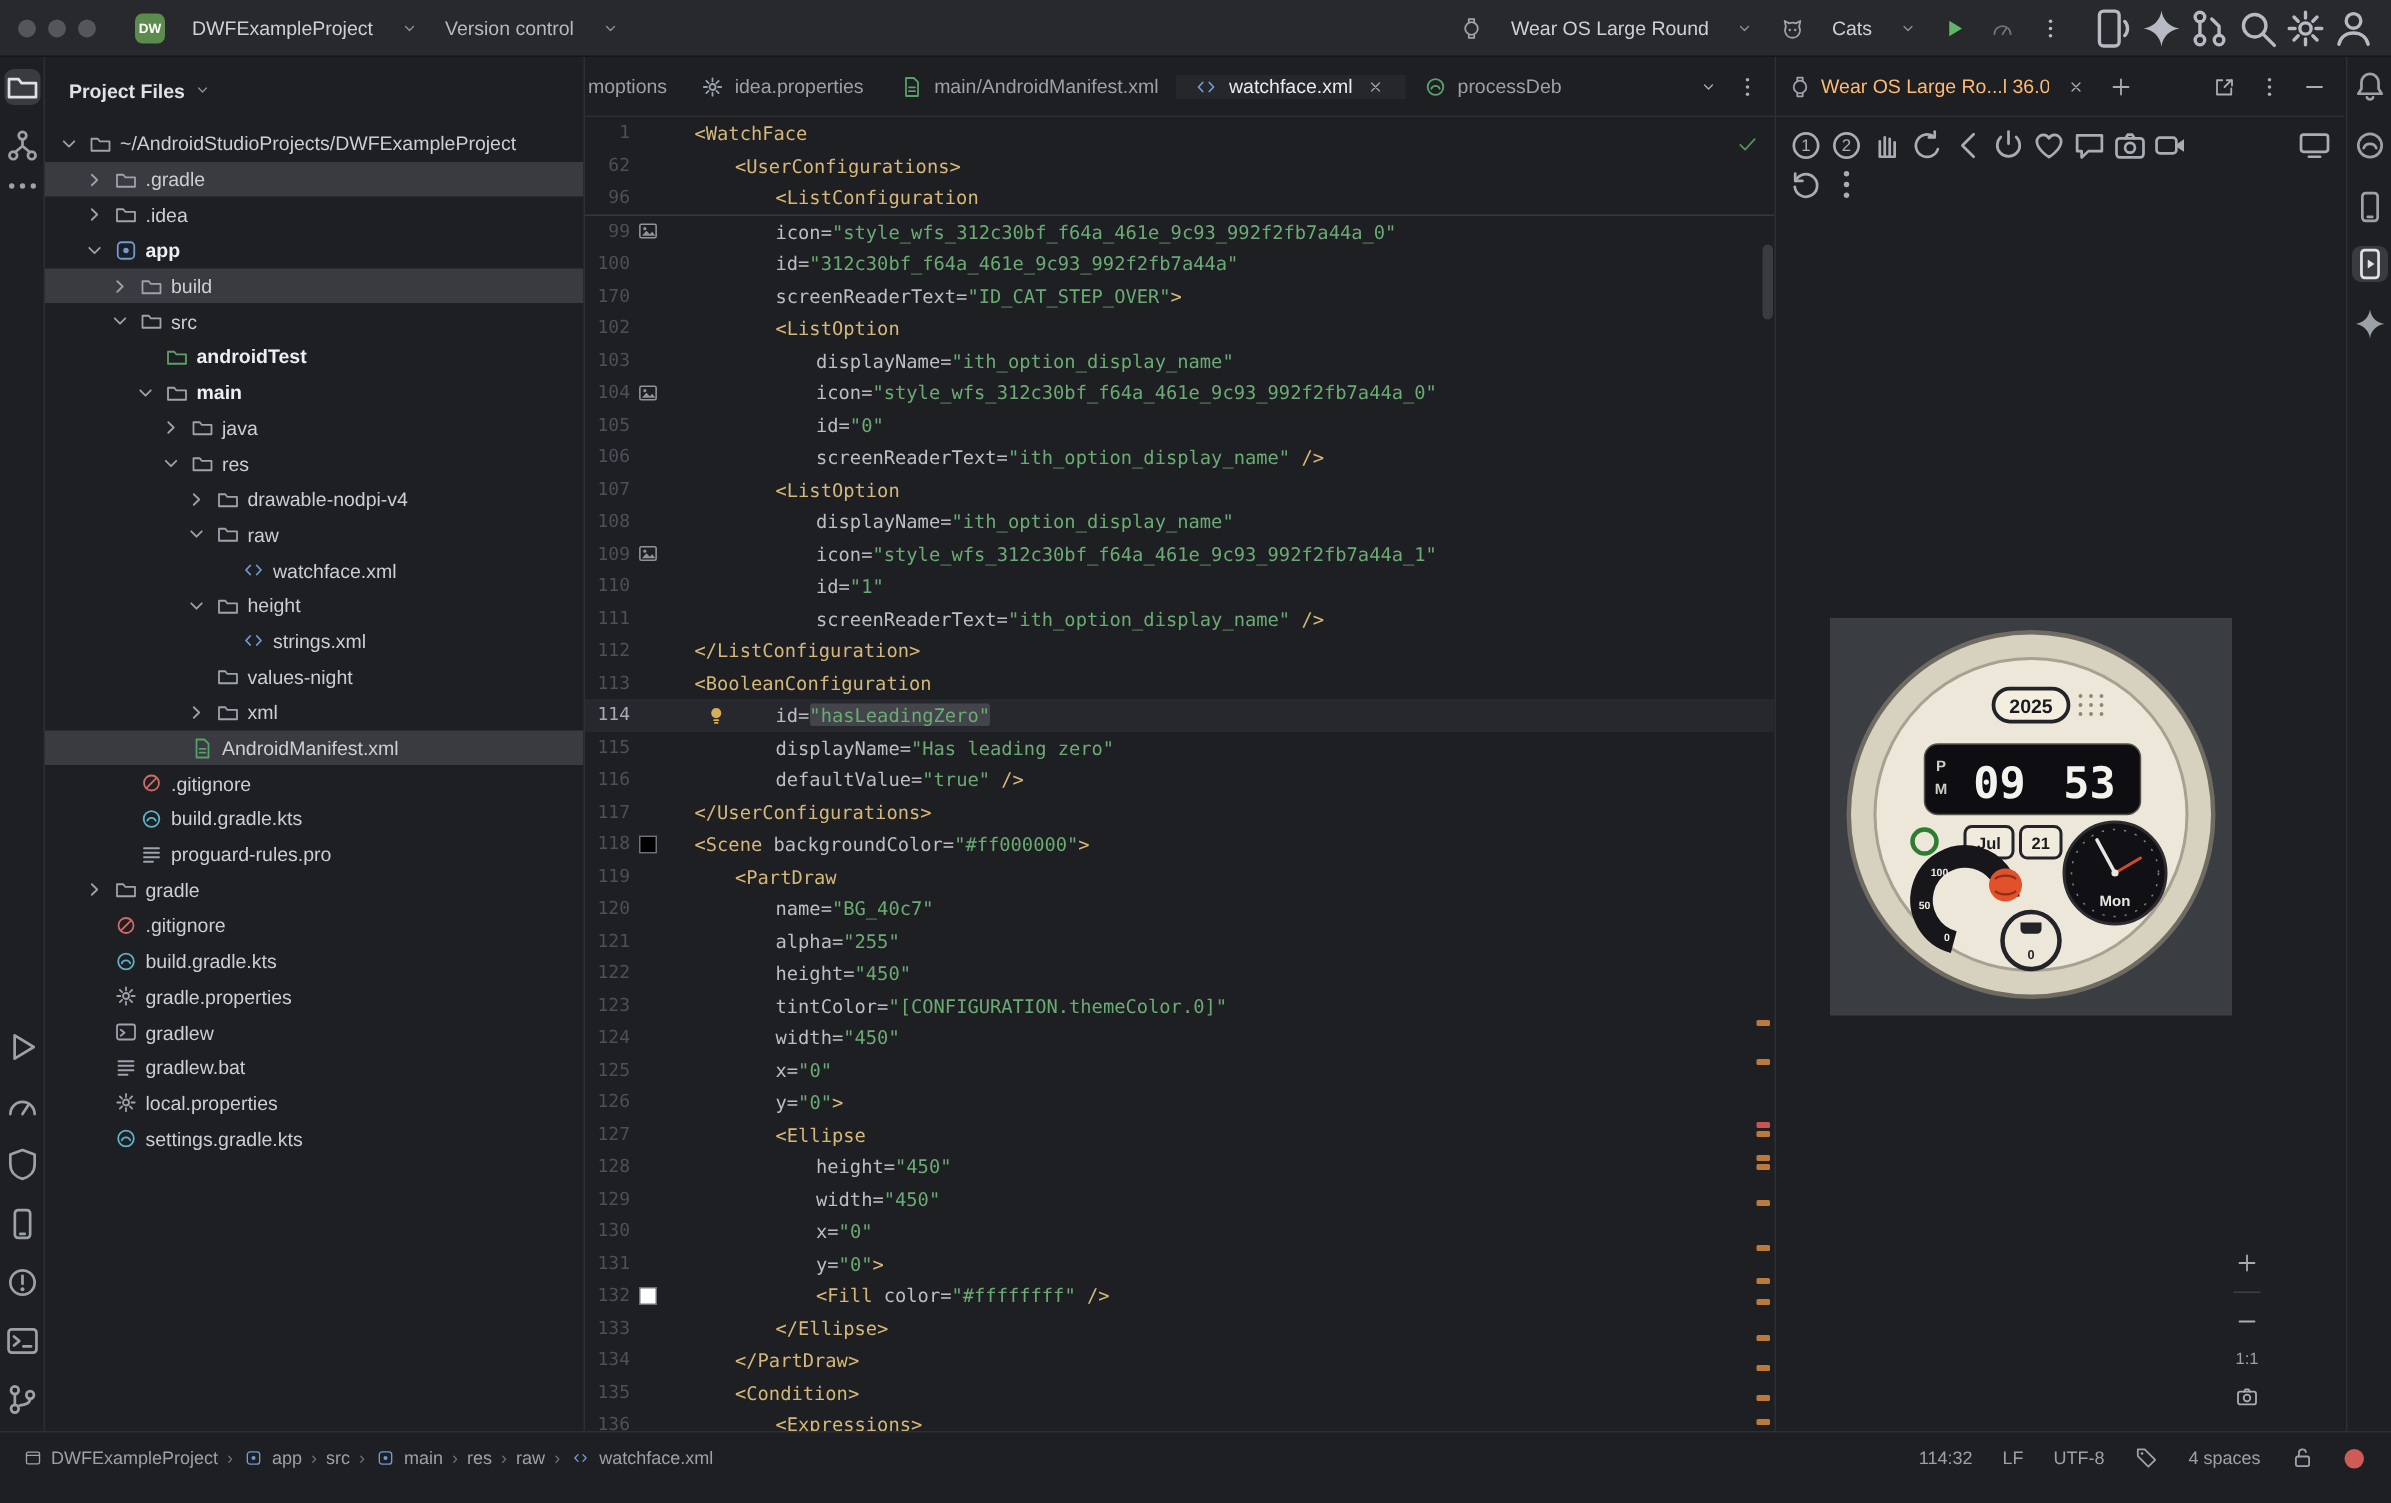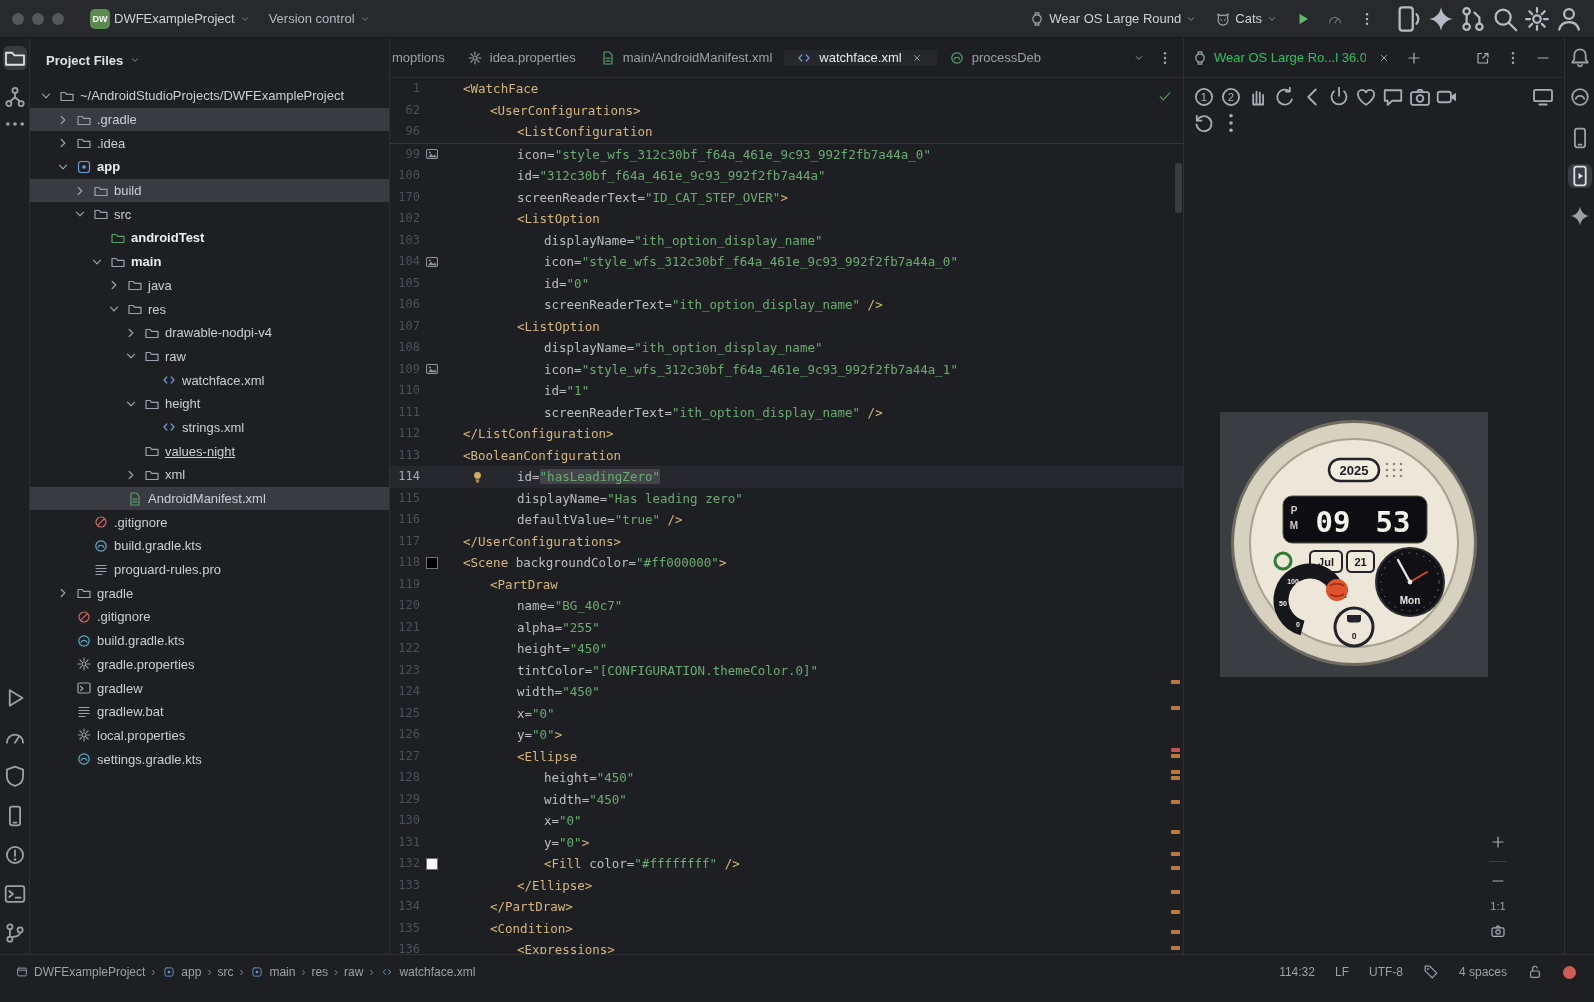--- a/index.html
+++ b/index.html
@@ -6,21 +6,21 @@
 body{background:#131314;font-family:"Liberation Sans",sans-serif}
 #app{position:relative;width:1594px;height:1002px;background:#1e1f22;overflow:hidden;color:#dfe1e5;font-size:13px}
 .ic{display:inline-flex;flex:none;width:16px;height:16px;align-items:center;justify-content:center}
 .ic svg,[data-icon]>svg{width:16px;height:16px;display:block}
 .sm svg{width:12px;height:12px}
 .c-dim{color:#9da2ad}.c-blue{color:#6e9bd5}.c-green{color:#5ca06a}.c-teal{color:#56a06a}.c-cyan{color:#5eb0c9}.c-red{color:#cf6a64}
 
 .titlebar{position:absolute;top:0;left:0;right:0;height:38px;background:#27292c;border-bottom:1px solid #151618;display:flex;align-items:center;padding:0 10px 0 12px;gap:2px}
 .lights{display:flex;gap:8px;margin-right:16px}
 .light{width:12px;height:12px;border-radius:50%;background:#54565a}
-.tb-group{display:flex;align-items:center;gap:4px;height:28px;padding:0 8px;border-radius:6px;color:#ced0d6;white-space:nowrap}
+.tb-group{display:flex;align-items:center;gap:18px;height:28px;padding:0 8px;border-radius:6px;color:#ced0d6;white-space:nowrap}
 .badge{width:20px;height:20px;border-radius:5px;background:#5c8c4d;color:#fff;font-size:9px;font-weight:bold;display:flex;align-items:center;justify-content:center;flex:none}
 .tb-chev{color:#8e9097}
 .dimtxt{color:#b4b8bf}
 .spacer{flex:1}
 .tb-icon{width:30px;height:28px;border-radius:6px;display:flex;align-items:center;justify-content:center;color:#b6bac2;flex:none}
 
 .strip{position:absolute;top:38px;bottom:48px;width:30px;background:#1e1f22}
 .strip.left{left:0;border-right:1px solid #2d2f33}
 .strip.right{right:0;border-left:1px solid #2d2f33}
 .sic{position:absolute;left:3px;width:24px;height:24px;border-radius:6px;display:flex;align-items:center;justify-content:center;color:#9ca1a8}
@@ -53,21 +53,21 @@
 .tk-vh{color:#6aab73;background:#43454a;border-radius:2px}
 .bulb{position:absolute;left:26px;top:3px;width:15px;height:15px;color:#d6ae58}
 .swatch{width:12px;height:12px;border:1px solid #6f7278;display:inline-block}
 .gimg{width:14px;height:14px;color:#8f949c}
 .inspect{position:absolute;top:50px;right:10px;width:16px;height:16px;color:#549159}
 .sthumb{position:absolute;right:1px;top:125px;width:7px;height:50px;background:#5a5d63;opacity:.45;border-radius:4px}
 .stripes{position:absolute;top:0;right:0;width:16px;bottom:0}
 .smark{position:absolute;right:3px;width:9px;height:4px;border-radius:1px}
 
 .rd{position:absolute;top:38px;left:1183px;width:380px;bottom:48px;border-left:1px solid #2d2f33;overflow:hidden;background:#1e1f22}
-.rd-h{height:40px;border-bottom:1px solid #2d2f33;display:flex;align-items:center;padding:0 8px;gap:6px;color:#22c55e}
+.rd-h{height:40px;border-bottom:1px solid #2d2f33;display:flex;align-items:center;padding:0 8px;gap:6px;color:#fdba74}
 .rd-title{max-width:152px;overflow:hidden;white-space:nowrap}
 .rd-h .gap{flex:1}
 .tbtn{width:24px;height:24px;border-radius:5px;display:flex;align-items:center;justify-content:center;color:#a8adb5;flex:none}
 .rd-tools{position:absolute;top:46px;left:8px;right:8px}
 .trow1,.trow2{display:flex;gap:3px;align-items:center;height:26px}
 .trow1 .gap{flex:1}
 .watchbox{position:absolute;left:36px;top:374px;width:268px;height:265px;background:#3a3d41}
 .zoomer{position:absolute;right:52px;top:792px;width:26px;display:flex;flex-direction:column;align-items:center;gap:7px;color:#a8adb5}
 .zoomer .zfit{font-size:11px;color:#9da0a8}
 .zoomer .zsep{width:18px;height:1px;background:#3c3e43}
@@ -452,21 +452,21 @@
         </div>
         <div class="trow" style="padding-left: 110px;">
           <span class="tchev"></span>
           <span class="ic c-blue">
             <svg viewBox="0 0 16 16" fill="none" stroke-width="1.2" stroke-linecap="round" stroke-linejoin="round">
               <path d="M5.8 5 3 8l2.8 3M10.2 5 13 8l-2.8 3" stroke="currentColor"></path>
             </svg>
           </span>
           <span class="lbl">strings.xml</span>
         </div>
-        <div class="trow" style="padding-left: 93px; text-decoration: underline;">
+        <div class="trow" style="padding-left: 93px;">
           <span class="tchev"></span>
           <span class="ic c-dim">
             <svg viewBox="0 0 16 16" fill="none" stroke-width="1.2" stroke-linecap="round" stroke-linejoin="round">
               <path d="M2 4.5h4.2l1.4 1.8H14v6.2H2z" stroke="currentColor"></path>
             </svg>
           </span>
           <span class="lbl">values-night</span>
         </div>
         <div class="trow" style="padding-left: 93px;">
           <span class="tchev">

